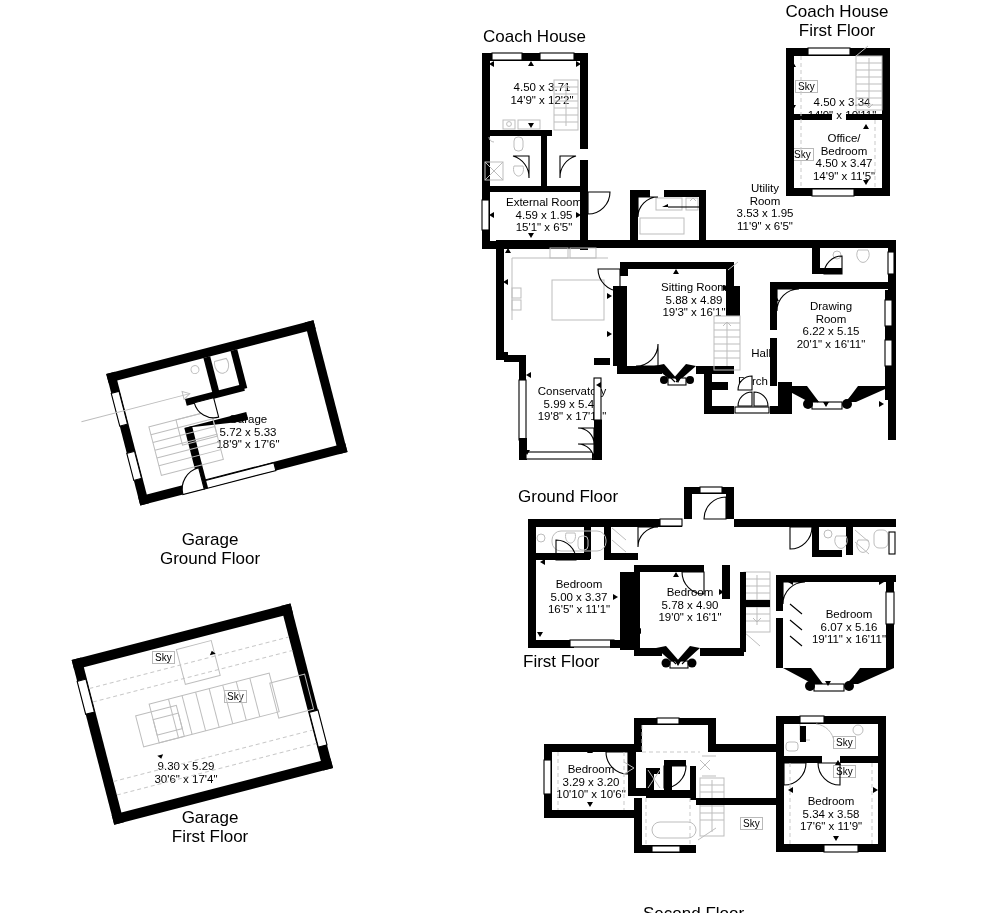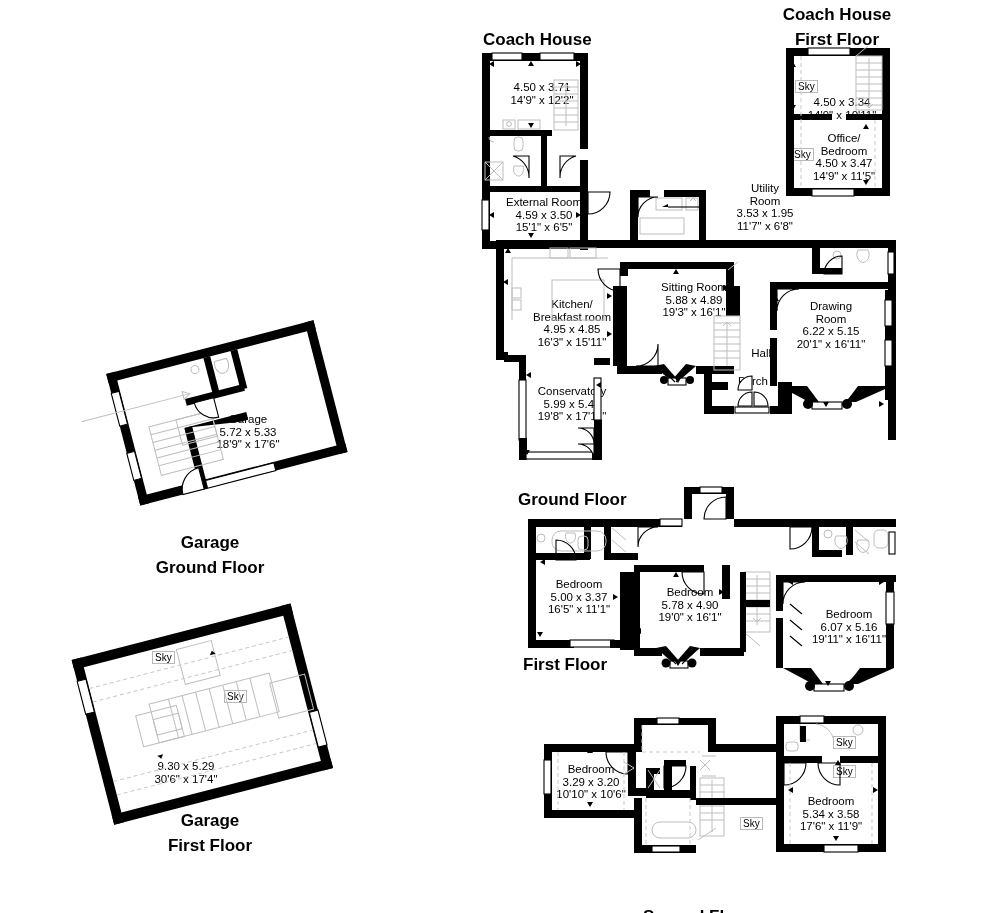--- a/index.html
+++ b/index.html
@@ -1,19 +1,19 @@
 <!DOCTYPE html>
 <html><head>
 <meta charset="utf-8">
 <style>
   html,body{margin:0;padding:0;background:#ffffff;}
   body{width:1000px;height:913px;position:relative;overflow:hidden;
        font-family:"Liberation Sans", sans-serif;color:#000;}
   .stage{position:absolute;left:0;top:0;width:1000px;height:913px;}
-  .sect-title{position:absolute;font-weight:bold;font-size:17px;line-height:25px;white-space:pre;}
+  .sect-title{position:absolute;font-weight:normal;font-size:17px;line-height:19px;white-space:pre;}
   .rm{position:absolute;font-size:11.5px;line-height:12.6px;text-align:center;white-space:pre;}
   .sky{position:absolute;font-size:10px;line-height:11px;background:#fff;
        border:1px solid #b9b9b9;padding:0 2px;}
   svg{position:absolute;left:0;top:0;overflow:visible;}
   .w{fill:#000;}
   .thin{fill:none;stroke:#000;stroke-width:1.1;}
   .gl2{fill:none;stroke:#c9c9c9;stroke-width:1;stroke-dasharray:4 3;}
   .fx{fill:none;stroke:#bdbdbd;stroke-width:1;}
   .win{fill:#ffffff;stroke:#000;stroke-width:1.1;}
   .ar{fill:#000;}
@@ -30,41 +30,37 @@
 Ground Floor</div>
   <div class="sect-title" style="left: 150px; top: 808px; text-align: center; width: 120px; white-space: pre;">Garage
 First Floor</div>
   <div class="sect-title" style="left: 518px; top: 487px; white-space: pre;">Ground Floor</div>
   <div class="sect-title" style="left: 523px; top: 652px; white-space: pre;">First Floor</div>
   <div class="sect-title" style="left: 643px; top: 904px; white-space: pre;">Second Floor</div>
 
   <div class="rm" style="left: 497px; top: 81px; width: 90px; white-space: pre;">4.50 x 3.71
 14'9" x 12'2"</div>
   <div class="rm" style="left: 497px; top: 196px; width: 94px; white-space: pre;">External Room
-4.59 x 3.50
+4.59 x 1.95
 15'1" x 6'5"</div>
 
   <div class="rm" style="left: 795px; top: 96px; width: 94px; white-space: pre;">4.50 x 3.34
 14'9" x 10'11"</div>
   <div class="rm" style="left: 799px; top: 132px; width: 90px; white-space: pre;">Office/
 Bedroom
 4.50 x 3.47
 14'9" x 11'5"</div>
   <div class="sky" style="left:795px;top:80px;">Sky</div>
   <div class="sky" style="left:791px;top:148px;">Sky</div>
 
   <div class="rm" style="left: 710px; top: 182px; width: 110px; white-space: pre;">Utility
 Room
 3.53 x 1.95
-11'7" x 6'8"</div>
-
-  <div class="rm" style="left: 517px; top: 298px; width: 110px; white-space: pre;">Kitchen/
-Breakfast room
-4.95 x 4.85
-16'3" x 15'11"</div>
+11'9" x 6'5"</div>
+
   <div class="rm" style="left: 638px; top: 281px; width: 112px; white-space: pre;">Sitting Room
 5.88 x 4.89
 19'3" x 16'1"</div>
   <div class="rm" style="left: 781px; top: 300px; width: 100px; white-space: pre;">Drawing
 Room
 6.22 x 5.15
 20'1" x 16'11"</div>
   <div class="rm" style="left: 519px; top: 385px; width: 106px; white-space: pre;">Conservatory
 5.99 x 5.45
 19'8" x 17'11"</div>

